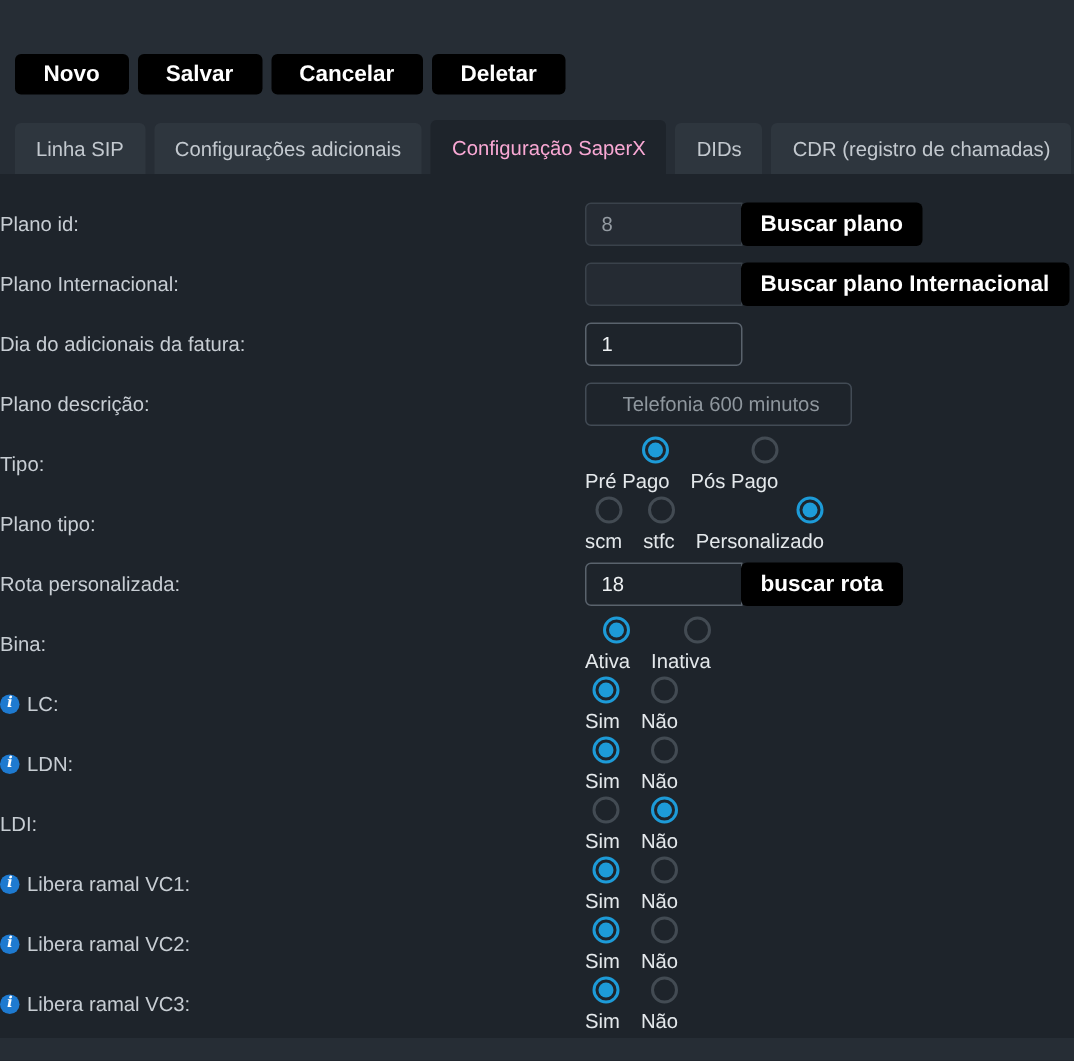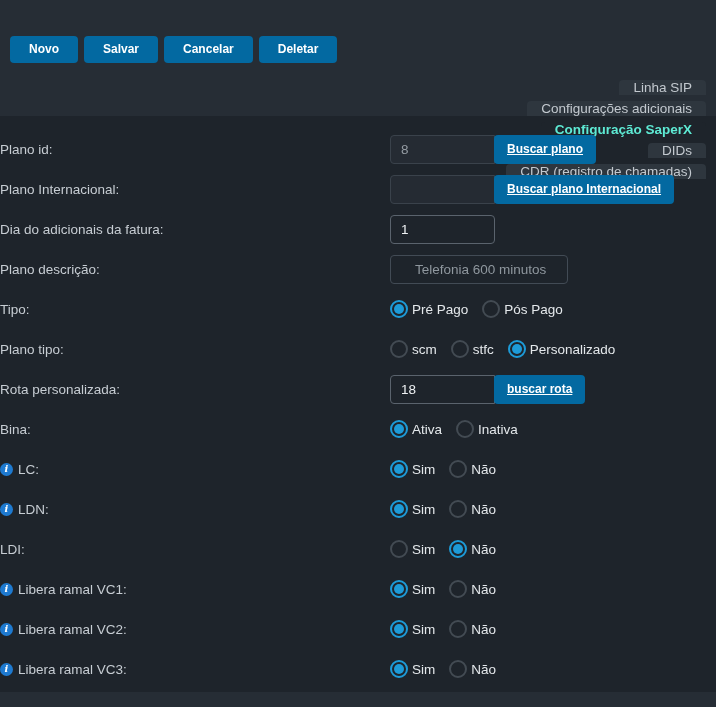--- a/index.html
+++ b/index.html
@@ -5,56 +5,56 @@
   html,body{margin:0;padding:0;}
   body{
     width:716px;height:707px;overflow:hidden;
     background:#262d35;
     font-family:"Liberation Sans",sans-serif;
     -webkit-font-smoothing:antialiased;
   }
   
   .toolbar{display:flex;gap:6px;padding:36px 10px 0 10px;}
   .btn{
-    background:#0369a1;color:#fff;border:none;border-radius:4px;
-    height:27px;padding:0 19px;font-size:12px;font-weight:700;
+    background:#000000;color:#fff;border:none;border-radius:4px;
+    height:27px;padding:0 19px;font-size:15px;font-weight:700;
     font-family:"Liberation Sans",sans-serif;cursor:pointer;line-height:27px;
   }
   
-  .tabbar{display:flex;gap:6px;padding:0 10px;margin-top:17px;height:36px;align-items:flex-end;flex-direction:column;}
+  .tabbar{display:flex;gap:6px;padding:0 10px;margin-top:17px;height:36px;align-items:flex-end;}
   .tab{
     background:#2e363e;color:#c3c9cf;height:34px;border-radius:4px 4px 0 0;
     padding:0 14px;font-size:13.5px;display:flex;align-items:center;cursor:pointer;
     white-space:nowrap;
   }
-  .tab.active{background:#1e242b;color:#5eead4;font-weight:700;height:36px;}
+  .tab.active{background:#1e242b;color:#f9a8d4;font-weight:400;height:36px;}
   
   .content{background:#1e242b;height:576px;box-sizing:border-box;padding-top:19px;}
   .row{display:flex;align-items:center;height:28px;margin-bottom:12px;}
   .row-label{
     width:375px;display:flex;align-items:center;gap:5px;
     color:#c7cdd3;font-size:13.5px;flex:none;
   }
   .control{display:flex;align-items:center;margin-left:15px;}
   .input{
     box-sizing:border-box;height:29px;width:105px;padding:0 10px;
     background:transparent;border:1px solid #5a636d;border-radius:4px;
     color:#eef1f3;font-size:13.5px;font-family:"Liberation Sans",sans-serif;outline:none;
   }
   .input.muted{background:#252b33;border-color:#3a424b;color:#949ba2;}
   .input.ghost{background:transparent;border-color:#424b55;color:#8f979e;padding-left:24px;}
   .input.wide{width:178px;}
   .input.grouped{border-radius:4px 0 0 4px;}
   .attach{
     height:29px;margin-left:-1px;border-radius:4px;line-height:29px;
-    padding:0 13px;flex:none;text-decoration:underline;
+    padding:0 13px;flex:none;
   }
   
   .radios{display:flex;align-items:center;gap:14px;margin-left:15px;}
-  .radio{display:flex;align-items:center;gap:4px;cursor:pointer;}
+  .radio{display:flex;align-items:flex-end;gap:4px;cursor:pointer;flex-direction:column;}
   .radio-circle{
     width:18px;height:18px;border-radius:50%;border:2px solid #434b53;
     box-sizing:border-box;position:relative;flex:none;
   }
   .radio.selected .radio-circle{border-color:#1d9bd8;}
   .radio.selected .radio-circle::after{
     content:"";position:absolute;inset:2px;border-radius:50%;background:#1d9bd8;
   }
   .radio-text{color:#e4e8eb;font-size:13.5px;}
   

